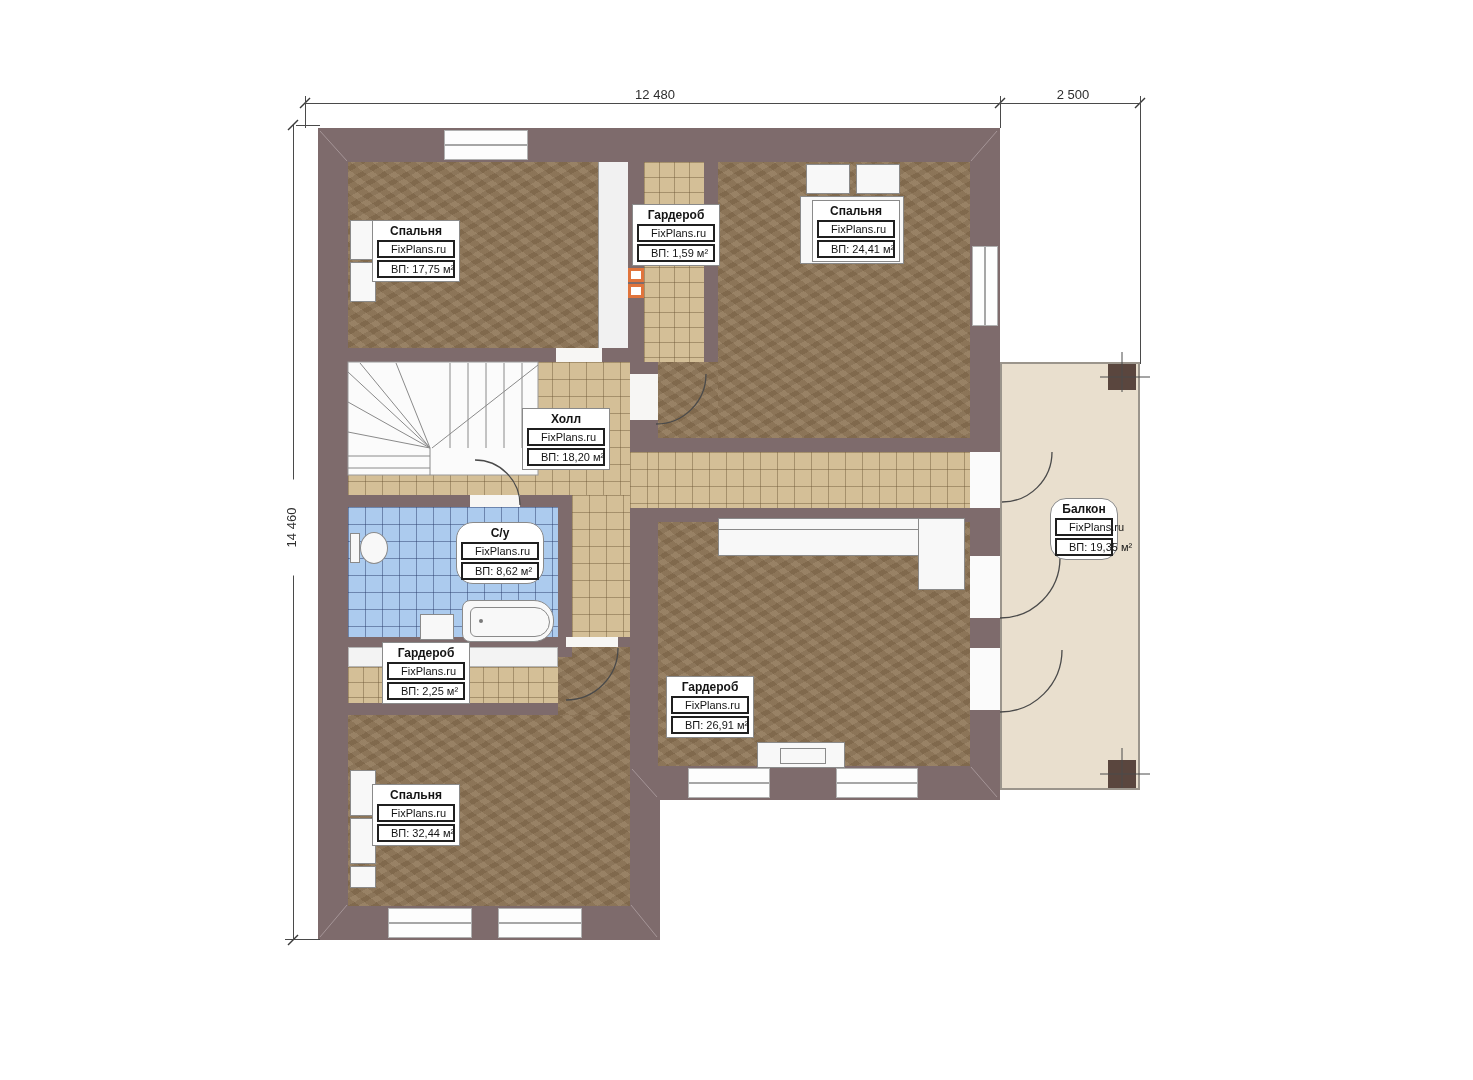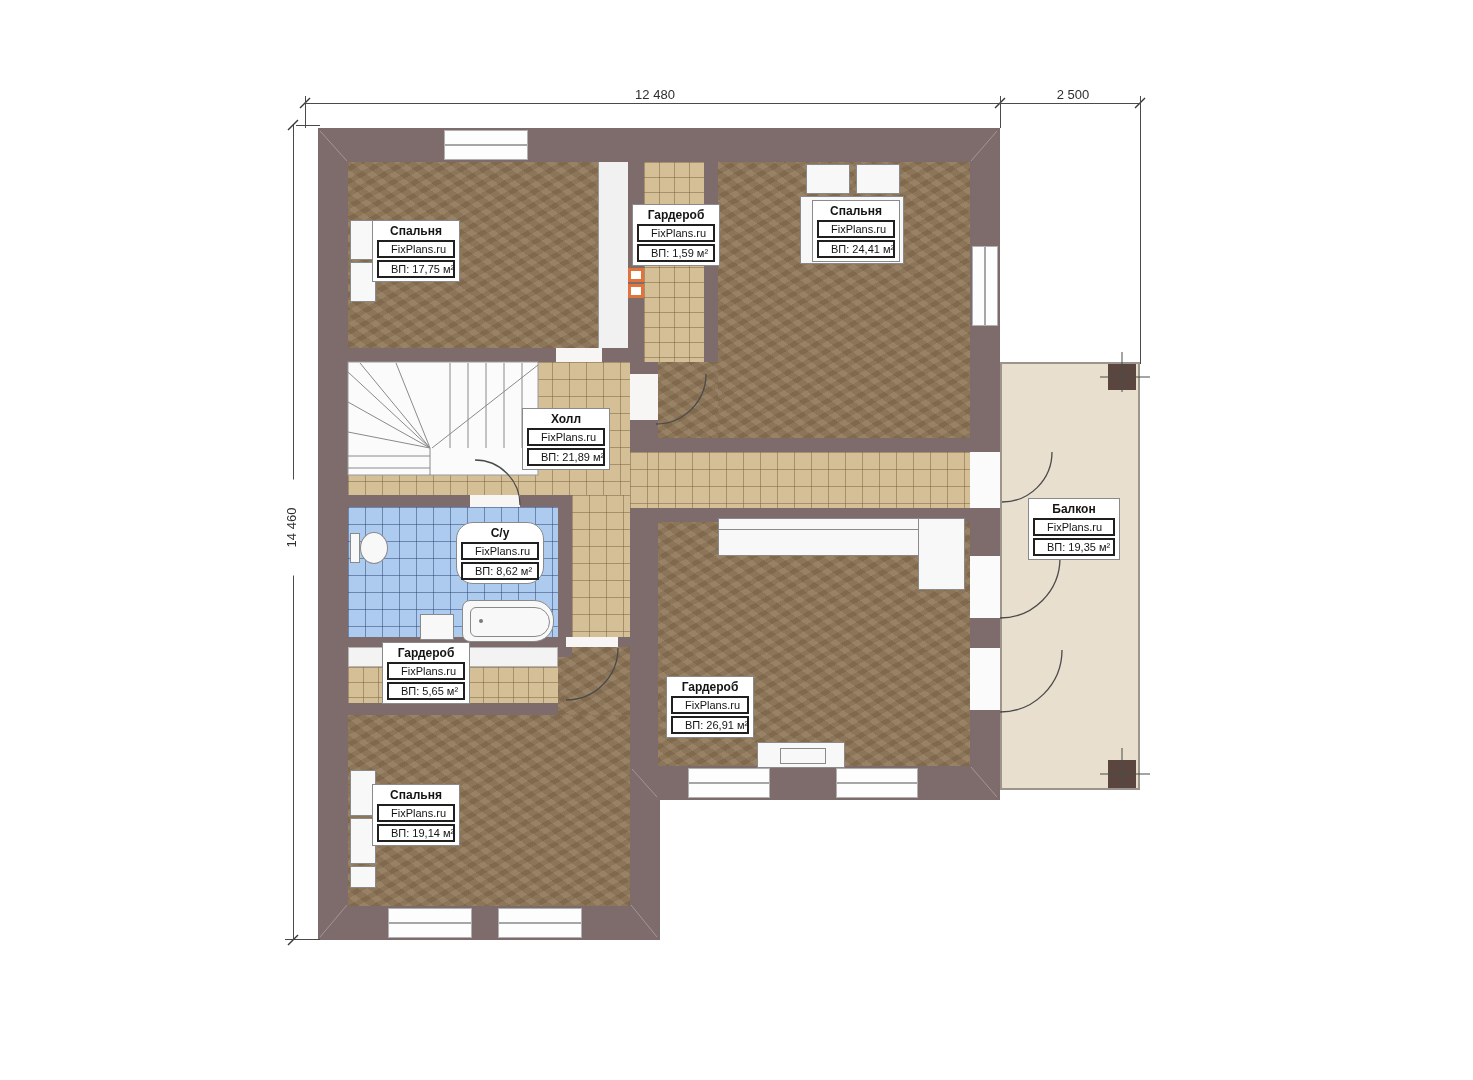--- a/index.html
+++ b/index.html
@@ -208,46 +208,46 @@
 
   <div class="card" style="left:812px;top:200px;">
     <div class="t">Спальня</div>
     <div class="b">FixPlans.ru</div>
     <div class="b">ВП: 24,41 м²</div>
   </div>
 
   <div class="card" style="left:522px;top:408px;">
     <div class="t">Холл</div>
     <div class="b">FixPlans.ru</div>
-    <div class="b">ВП: 21,89 м²</div>
+    <div class="b">ВП: 18,20 м²</div>
   </div>
 
   <div class="card" style="left:456px;top:522px;border-radius:17px;">
     <div class="t">С/у</div>
     <div class="b">FixPlans.ru</div>
     <div class="b">ВП: 8,62 м²</div>
   </div>
 
   <div class="card" style="left:382px;top:642px;">
     <div class="t">Гардероб</div>
     <div class="b">FixPlans.ru</div>
-    <div class="b">ВП: 5,65 м²</div>
+    <div class="b">ВП: 2,25 м²</div>
   </div>
 
   <div class="card" style="left:372px;top:784px;">
     <div class="t">Спальня</div>
     <div class="b">FixPlans.ru</div>
-    <div class="b">ВП: 19,14 м²</div>
+    <div class="b">ВП: 32,44 м²</div>
   </div>
 
   <div class="card" style="left:666px;top:676px;">
     <div class="t">Гардероб</div>
     <div class="b">FixPlans.ru</div>
     <div class="b">ВП: 26,91 м²</div>
   </div>
 
-  <div class="card" style="left:1028px;top:498px;width:92px;">
+  <div class="card" style="left:1050px;top:498px;width:68px;border-radius:16px;">
     <div class="t">Балкон</div>
     <div class="b">FixPlans.ru</div>
     <div class="b">ВП: 19,35 м²</div>
   </div>
 
 </div>
 
 </body></html>

